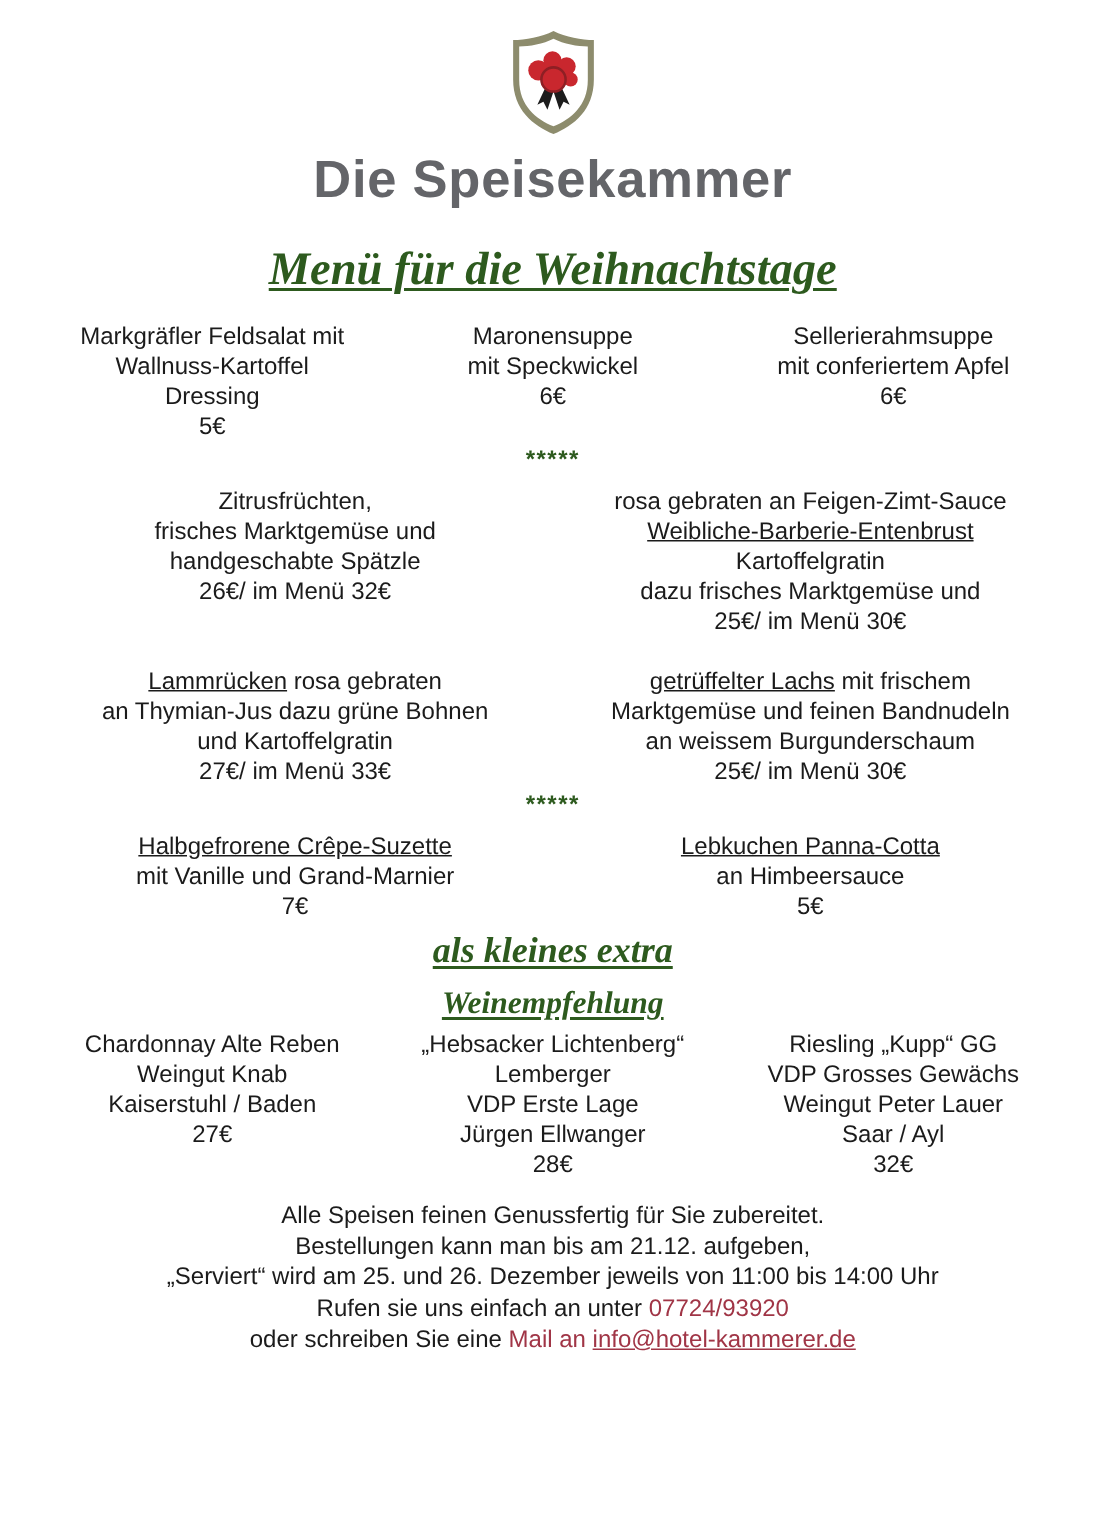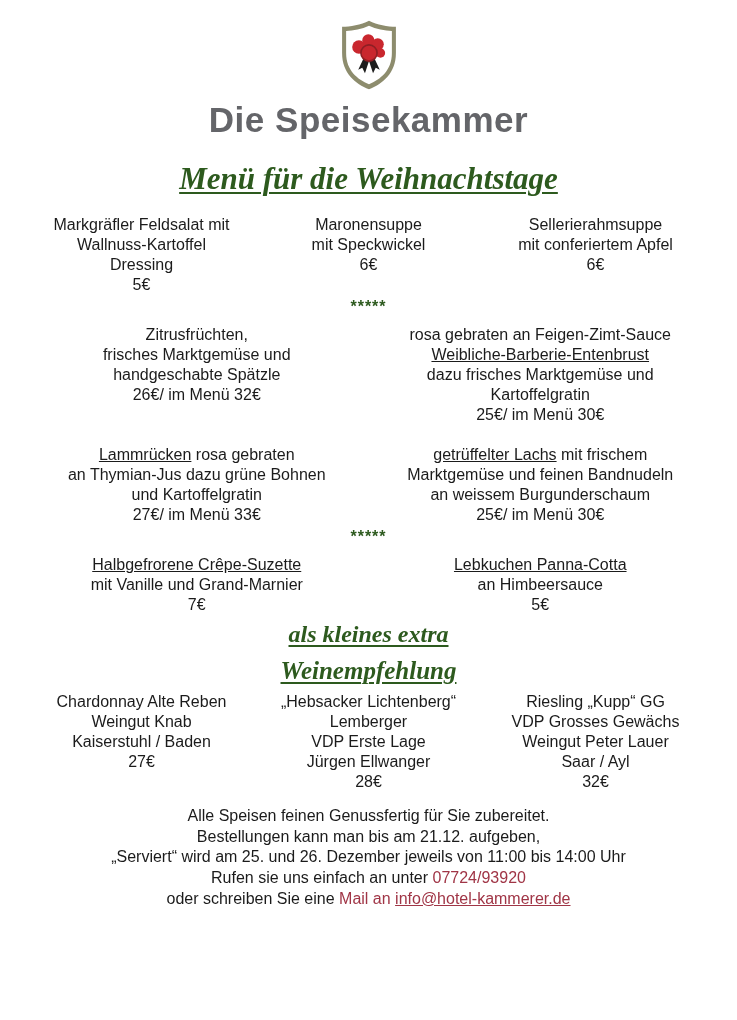--- a/index.html
+++ b/index.html
@@ -30,21 +30,21 @@
     color: #2d5a1e;
     text-decoration: underline;
     text-decoration-thickness: 2px;
     text-underline-offset: 3px;
     display: inline-block;
   }
   .menu-heading-row { margin-bottom: 16px; }
   .menu-heading { font-size: 31px; }
   .section-heading-row { margin: 4px 0 6px; }
   .extra-heading { font-size: 24px; }
-  .wine-heading { font-size: 25px; }
+  .wine-heading { font-size: 21px; }
   .row3 { display: grid; grid-template-columns: 1fr 1fr 1fr; column-gap: 4px; }
   .row2 { display: grid; grid-template-columns: 1fr 1fr; column-gap: 10px; row-gap: 20px; }
   .stars {
     color: #2d5a1e;
     font-weight: bold;
     letter-spacing: 1px;
     margin: 2px 0 8px;
   }
   .u { text-decoration: underline; }
   .dish div, .dish { font-size: 16px; }
@@ -104,22 +104,22 @@
   <div class="row2">
     <div class="dish">
       <div>Zitrusfrüchten,</div>
       <div>frisches Marktgemüse und</div>
       <div>handgeschabte Spätzle</div>
       <div>26€/ im Menü 32€</div>
     </div>
     <div class="dish">
       <div>rosa gebraten an Feigen-Zimt-Sauce</div>
       <div><span class="u">Weibliche-Barberie-Entenbrust</span><span></span></div>
+      <div>Kartoffelgratin</div>
       <div>dazu frisches Marktgemüse und</div>
-      <div>Kartoffelgratin</div>
       <div>25€/ im Menü 30€</div>
     </div>
     <div class="dish">
       <div><span class="u">Lammrücken</span> <span>rosa gebraten</span></div>
       <div>an Thymian-Jus dazu grüne Bohnen</div>
       <div>und Kartoffelgratin</div>
       <div>27€/ im Menü 33€</div>
     </div>
     <div class="dish">
       <div><span class="u">getrüffelter Lachs</span> <span>mit frischem</span></div>

